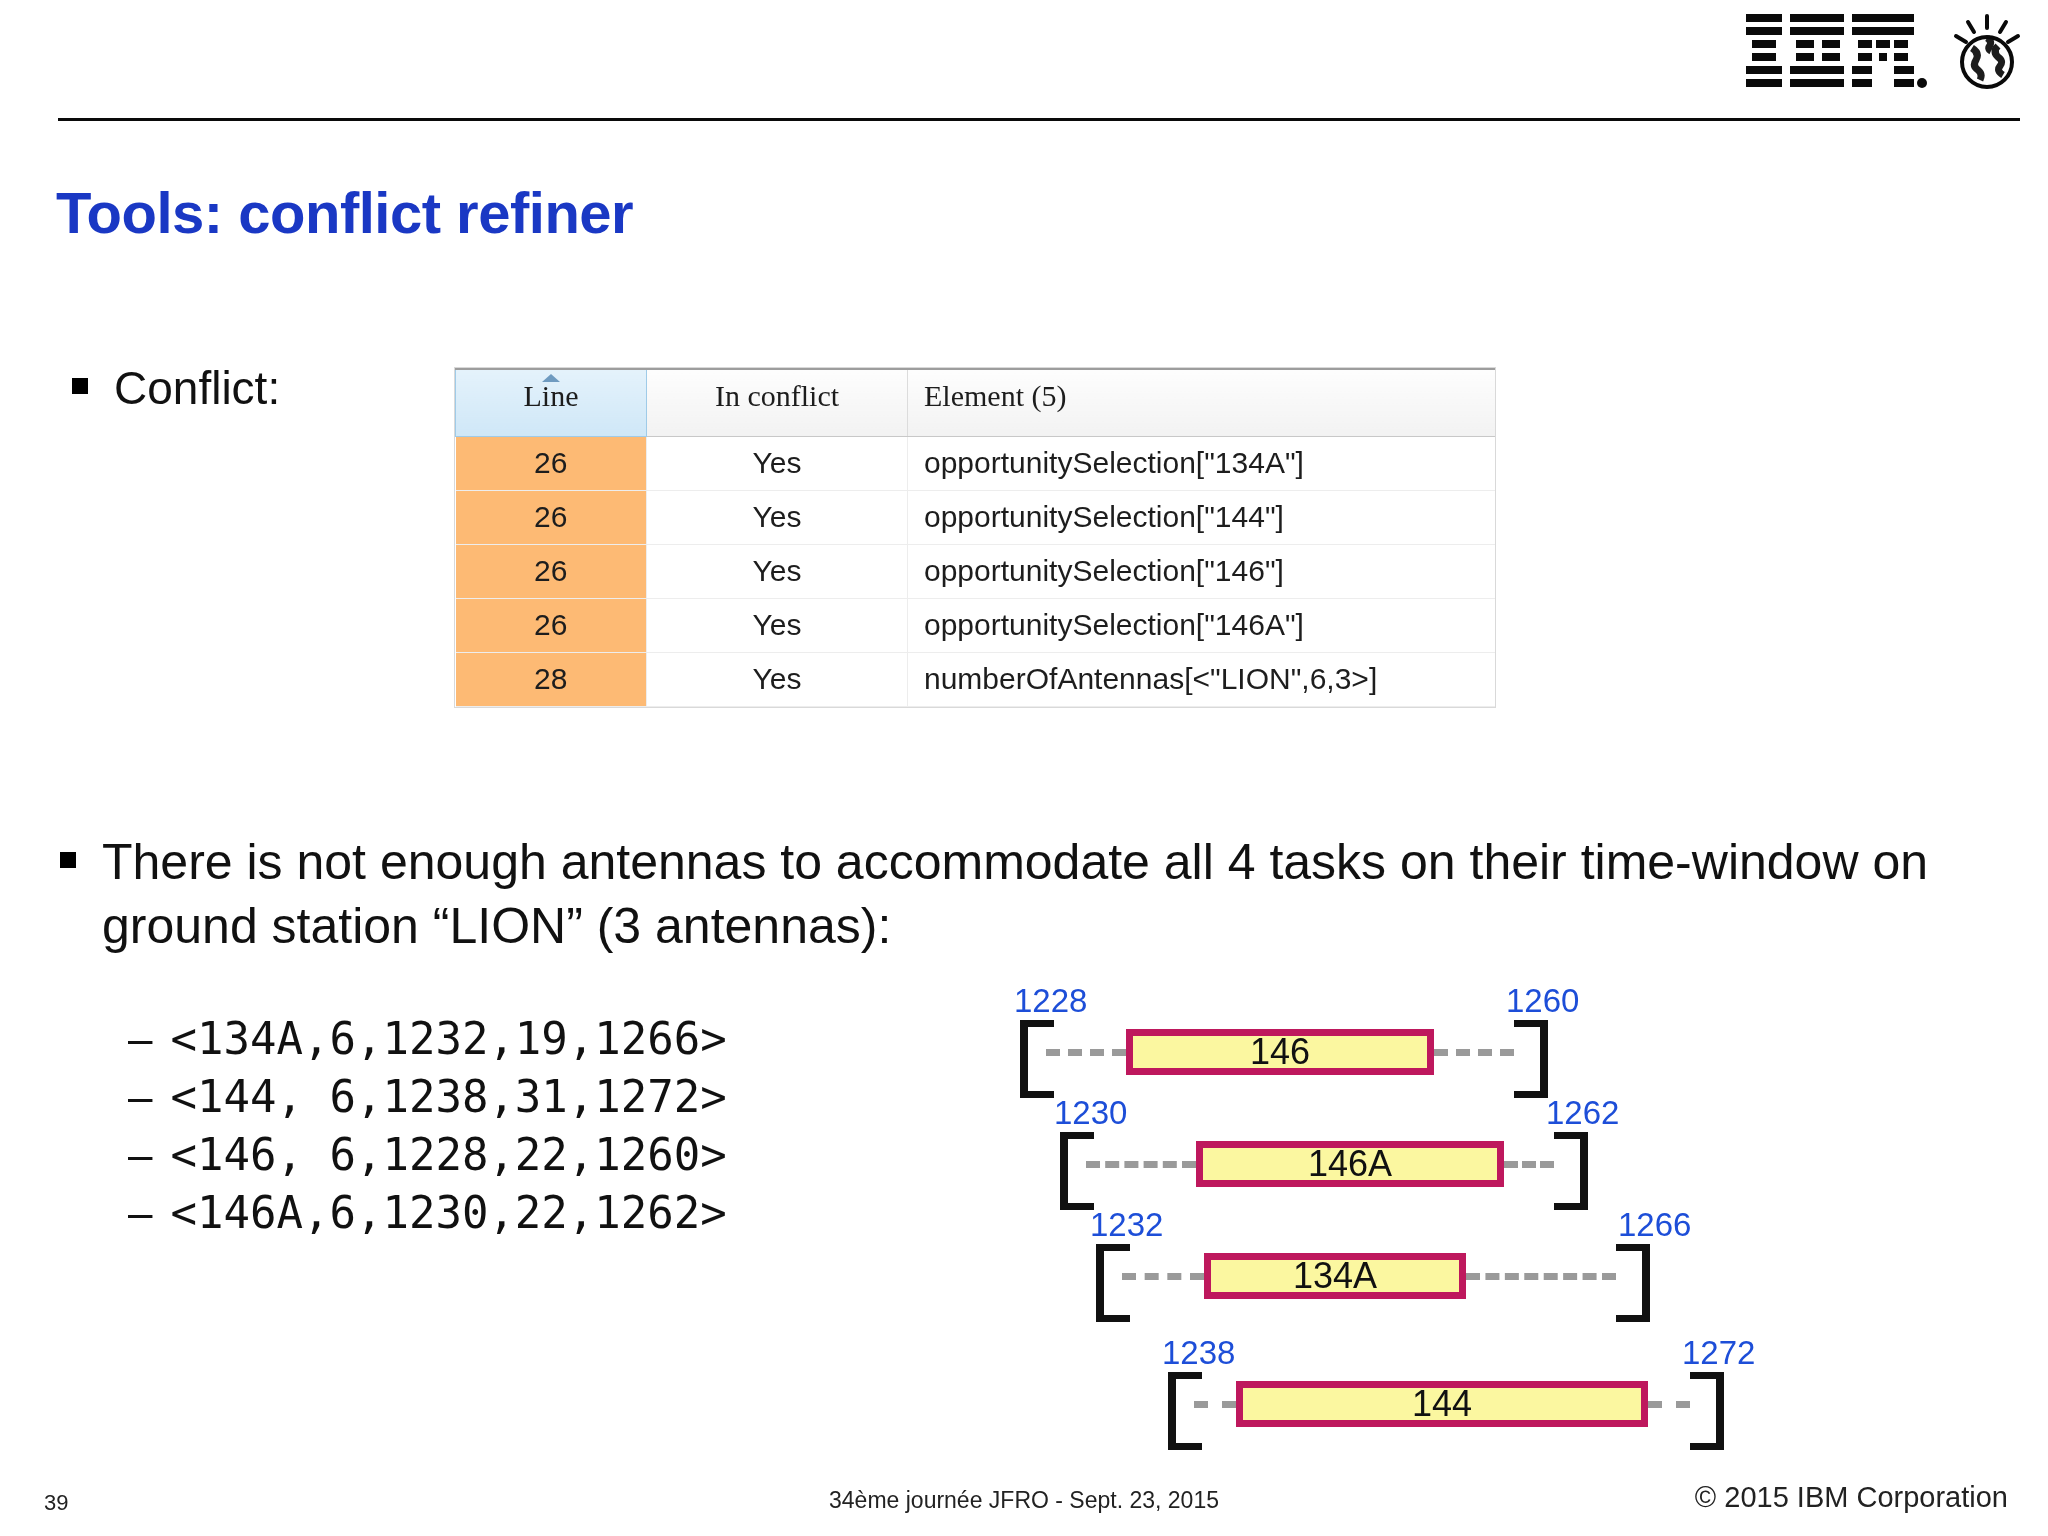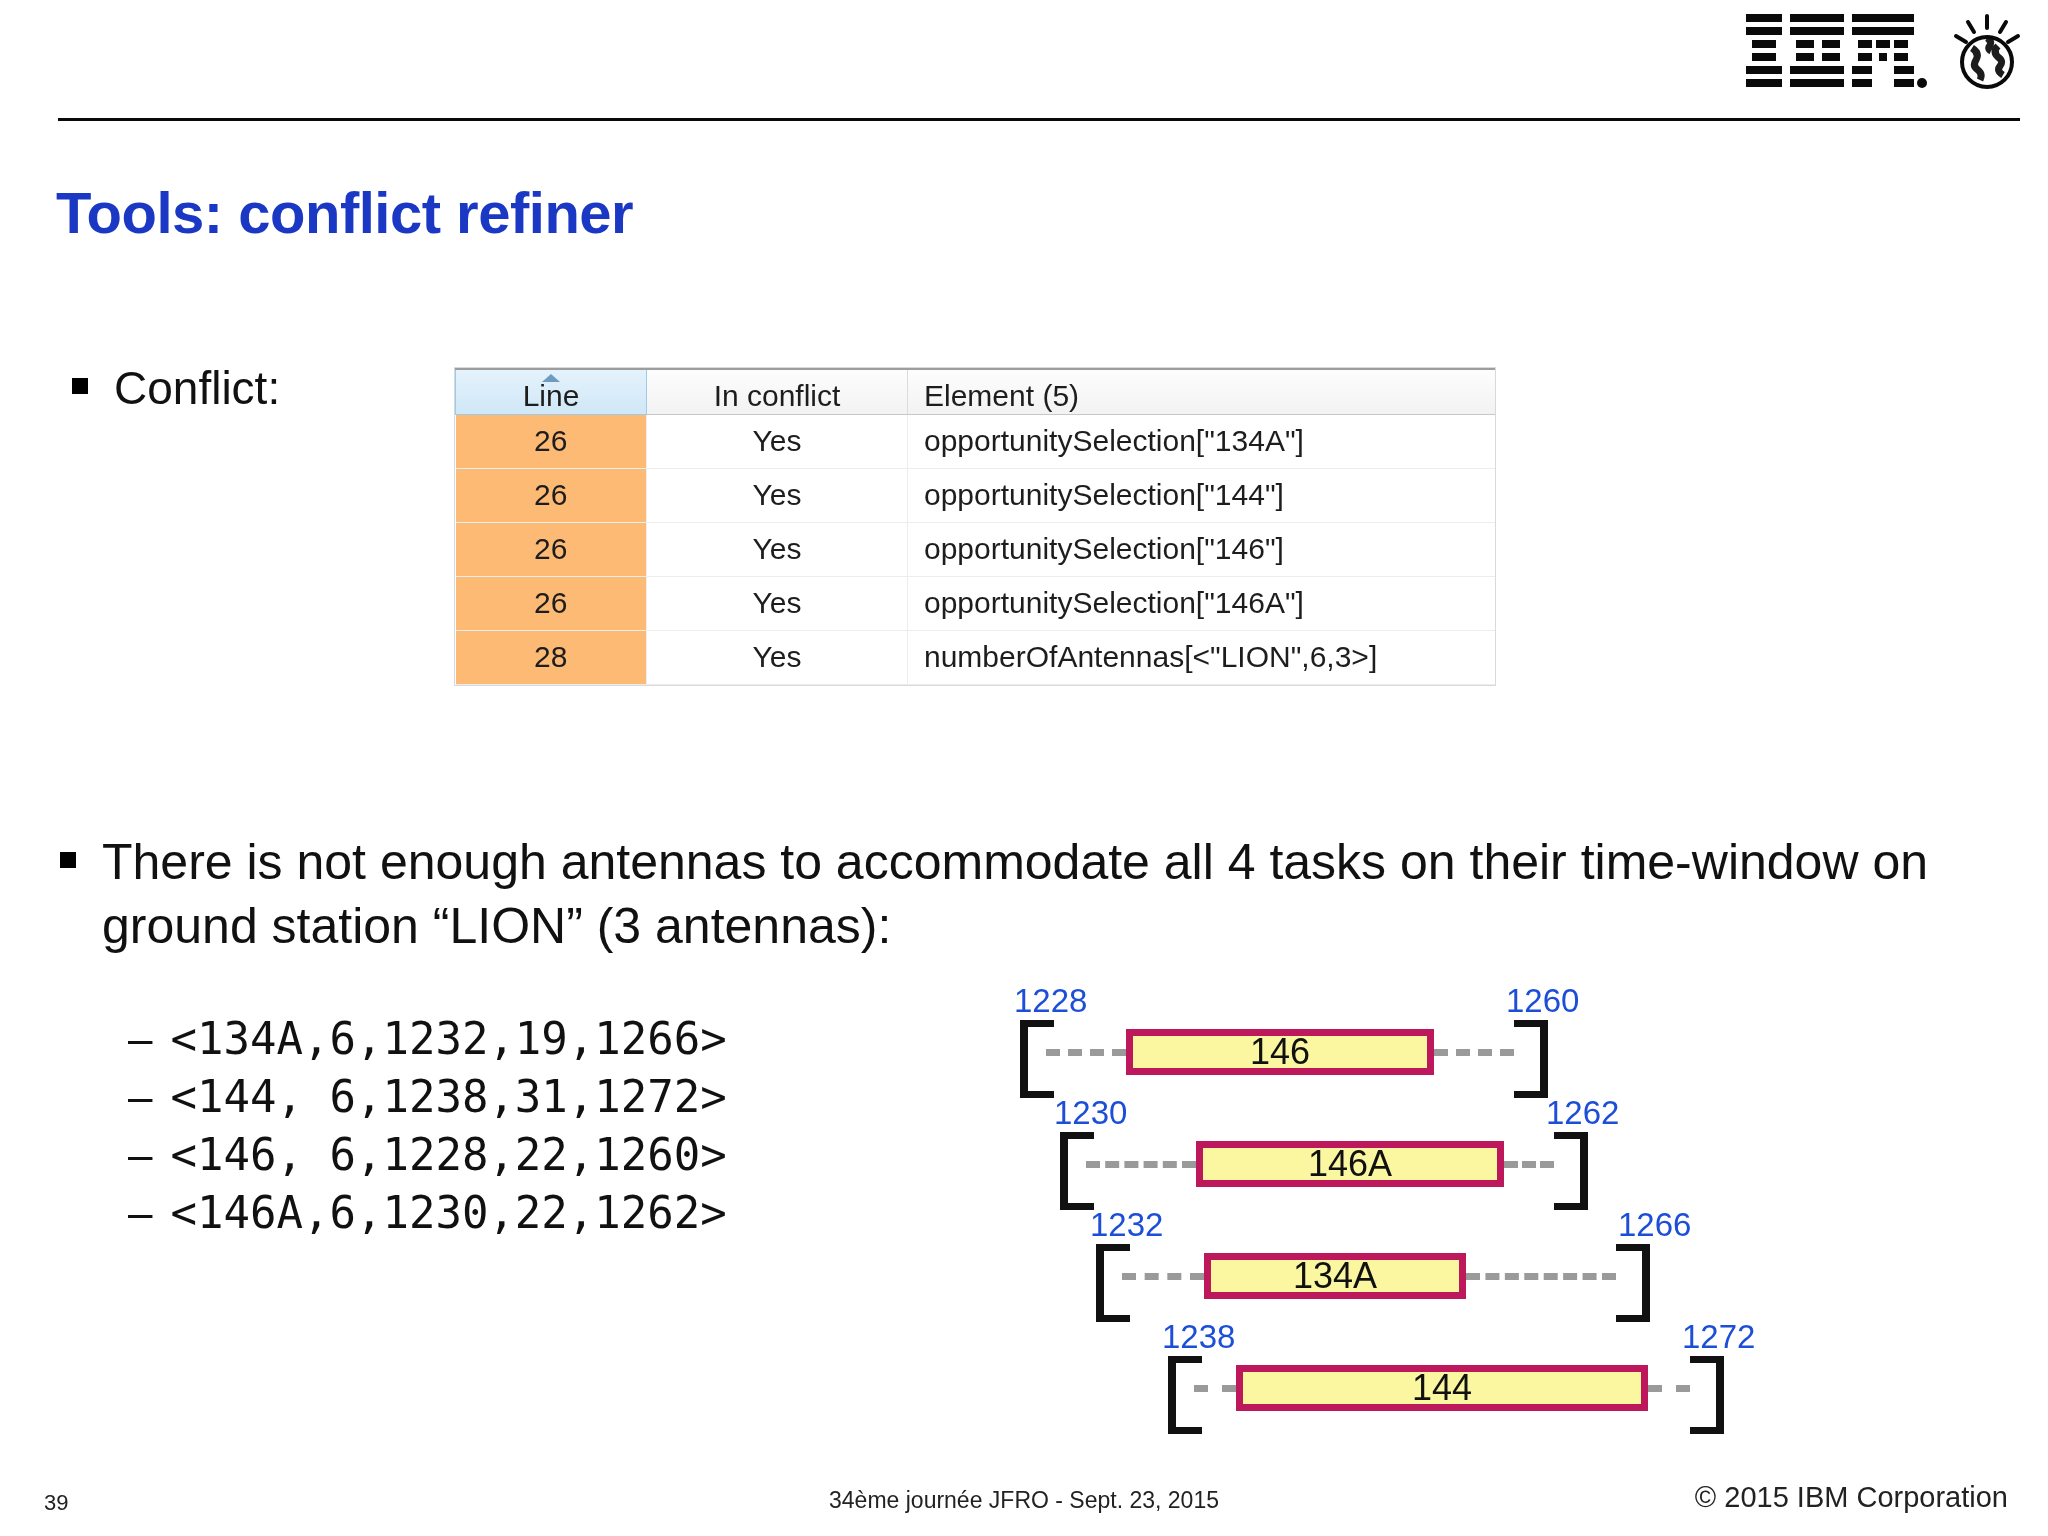--- a/index.html
+++ b/index.html
@@ -92,27 +92,28 @@
     width: 1040px;
     border-collapse: collapse;
     background: #ffffff;
     font-family: "Liberation Sans", sans-serif;
     box-shadow: 0 0 0 1px #d9d9d9;
   }
   #conflict-table thead th {
     font-size: 30px;
     font-weight: 400;
     color: #1d1d1d;
-    padding: 9px 10px 1px 10px;
+    padding: 9px 10px 23px 10px;
     border-right: 1px solid #dcdcdc;
     border-bottom: 1px solid #c8c8c8;
     border-top: 2px solid #9d9d9d;
     background: linear-gradient(to bottom, #fdfdfd 0%, #f2f2f2 100%);
     position: relative;
     white-space: nowrap;
+    font-family: Liberation Serif, serif;
   }
   #conflict-table thead th.col-line {
     width: 170px;
     text-align: center;
     background: linear-gradient(to bottom, #e4f2fb 0%, #cfe7f7 100%);
     border-left: 1px solid #9fcbe8;
     border-right: 1px solid #9fcbe8;
     border-bottom: 1px solid #9fcbe8;
     border-top: 2px solid #9d9d9d;
   }
@@ -418,21 +419,21 @@
     <span class="tl-tick end" style="left:546px;margin-left:10px;">1266</span>
     <span class="tl-bracket left" style="left:0px;"></span>
     <span class="tl-bracket right" style="left:520px;"></span>
     <span class="tl-dash" style="left:26px; width:82px;"></span>
     <span class="tl-dash" style="left:370px; width:150px;"></span>
     <span class="tl-bar" style="left:108px; width:262px;">
       <span class="tl-bar-label">134A</span>
     </span>
   </div>
 
-  <div class="tl-row" style="top:336px; left:148px; width:483px;">
+  <div class="tl-row" style="top:352px; left:148px; width:483px;">
     <span class="tl-tick start" style="left:0px;">1238</span>
     <span class="tl-tick end" style="left:548px;">1272</span>
     <span class="tl-bracket left" style="left:0px;"></span>
     <span class="tl-bracket right" style="left:522px;"></span>
     <span class="tl-dash" style="left:26px; width:42px;"></span>
     <span class="tl-dash" style="left:480px; width:42px;"></span>
     <span class="tl-bar" style="left:68px; width:412px;">
       <span class="tl-bar-label">144</span>
     </span>
   </div>

